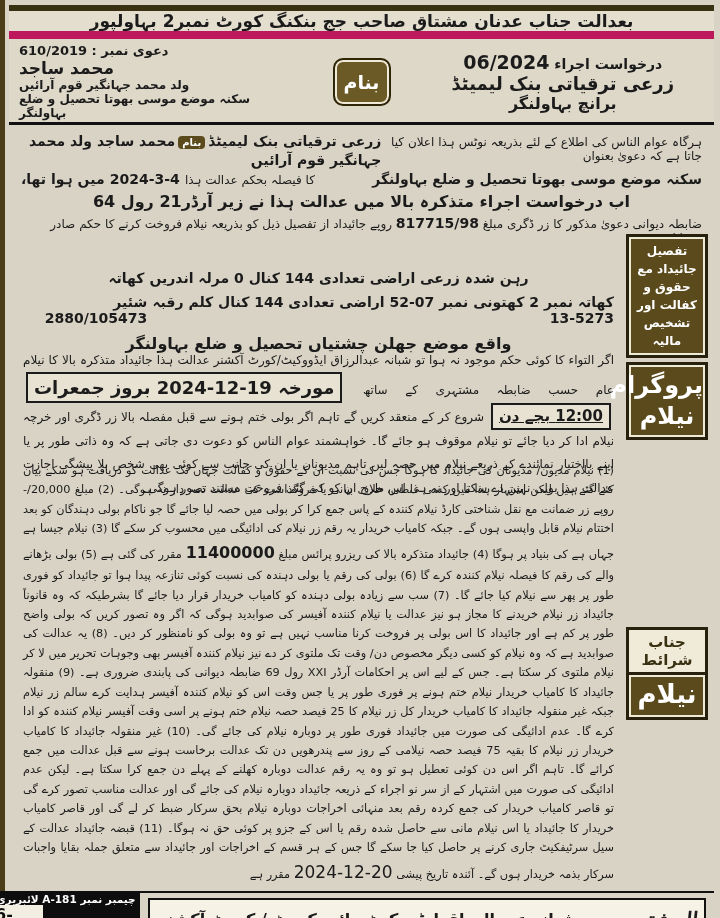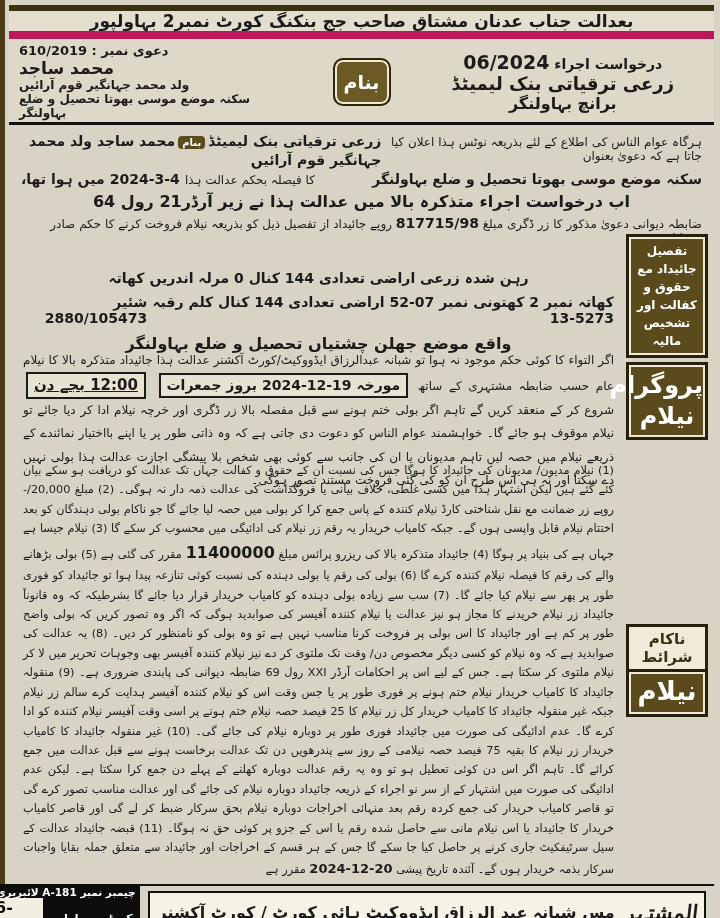--- a/index.html
+++ b/index.html
@@ -97,28 +97,28 @@
 
   
   .prop-row1 { text-align:center; font-weight:bold; font-size:14px; margin-top:19px; }
   .prop-row2 { display:flex; justify-content:space-between; font-weight:bold; font-size:14px; margin-top:8px; }
   .prop-row3 { text-align:center; font-weight:bold; font-size:16px; margin-top:8px; }
 
   
   .prog-text { font-size:12px; line-height:1.95; text-align:justify; }
   .inline-box {
     display:inline-block; border:2px solid #1b1b1b; padding:0 6px; margin:0 3px;
-    font-weight:bold; font-size:14px; background:#e8e2d2; line-height:1.5;
+    font-weight:bold; font-size:18px; background:#e8e2d2; line-height:1.5;
   }
   .inline-box.time { font-size:15px;text-decoration:underline; }
 
   
   .cond-text { font-size:11.3px; line-height:1.72; text-align:justify; }
   .cond-text .reserve { font-weight:bold; font-size:16px; letter-spacing:1px; }
-  .cond-text .hdate { font-weight:bold; font-size:13px; }
+  .cond-text .hdate { font-weight:normal; font-size:17px; }
 
   
   .footer-row {
     height:56px; display:flex; align-items:center; gap:8px;
     border-top:2px solid #111; padding:4px 8px; background:#d9d3c5;
   }
   .publisher-box {
     flex:1; height:44px; border:2px solid #111; background:#f6f2e6;
     display:flex; align-items:center; padding:0 8px; gap:8px;
   }
@@ -222,21 +222,21 @@
           <span class="inline-box">مورخہ 19-12-2024 بروز جمعرات</span>
           <span class="inline-box time">12:00 بجے دن</span>
           <span>شروع کر کے منعقد کریں گے تاہم اگر بولی ختم ہونے سے قبل مفصلہ بالا زر ڈگری اور خرچہ نیلام ادا کر دیا جائے تو نیلام موقوف ہو جائے گا۔ خواہشمند عوام الناس کو دعوت دی جاتی ہے کہ وہ ذاتی طور پر یا اپنے بااختیار نمائندے کے ذریعے نیلام میں حصہ لیں تاہم مدیونان یا ان کی جانب سے کوئی بھی شخص بلا پیشگی اجازت عدالت ہذا بولی نہیں دے سکتا اور نہ ہی اس طرح ان کو کی گئی فروخت مستند تصور ہوگی۔</span>
         </p>
       </div>
     </div>
 
     <div class="sect" style="flex:1;">
       <div class="side-col">
         <div>
-          <div class="side-white">ناکام شرائط</div>
+          <div class="side-white">جناب شرائط</div>
           <div class="side-dark-attached">نیلام</div>
         </div>
       </div>
       <div class="sect-content">
         <p class="cond-text">
           <span>(1) نیلام مدیون/ مدیونان کی جائیداد کا ہوگا جس کی نسبت ان کے حقوق و کفالت جہاں تک عدالت کو دریافت ہو سکے بیان کئے گئے ہیں لیکن اشتہار ہذا میں کسی غلطی، خلاف بیانی یا فروگذاشت کی عدالت ذمہ دار نہ ہوگی۔ (2) مبلغ 20,000/- روپے زر ضمانت مع نقل شناختی کارڈ نیلام کنندہ کے پاس جمع کرا کر بولی میں حصہ لیا جائے گا جو ناکام بولی دہندگان کو بعد اختتام نیلام قابل واپسی ہوں گے۔ جبکہ کامیاب خریدار یہ رقم زر نیلام کی ادائیگی میں محسوب کر سکے گا (3) نیلام جیسا ہے جہاں ہے کی بنیاد پر ہوگا (4) جائیداد متذکرہ بالا کی ریزرو پرائس مبلغ</span>
           <span class="reserve">11400000</span>
           <span>مقرر کی گئی ہے (5) بولی بڑھانے والے کی رقم کا فیصلہ نیلام کنندہ کرے گا (6) بولی کی رقم یا بولی دہندہ کی نسبت کوئی تنازعہ پیدا ہوا تو جائیداد کو فوری طور پر پھر سے نیلام کیا جائے گا۔ (7) سب سے زیادہ بولی دہندہ کو کامیاب خریدار قرار دیا جائے گا بشرطیکہ کہ وہ قانوناً جائیداد زر نیلام خریدنے کا مجاز ہو نیز عدالت یا نیلام کنندہ آفیسر کی صوابدید ہوگی کہ اگر وہ تصور کریں کہ بولی واضح طور پر کم ہے اور جائیداد کا اس بولی پر فروخت کرنا مناسب نہیں ہے تو وہ بولی کو نامنظور کر دیں۔ (8) یہ عدالت کی صوابدید ہے کہ وہ نیلام کو کسی دیگر مخصوص دن/ وقت تک ملتوی کر دے نیز نیلام کنندہ آفیسر بھی وجوہات تحریر میں لا کر نیلام ملتوی کر سکتا ہے۔ جس کے لیے اس پر احکامات آرڈر XXI رول 69 ضابطہ دیوانی کی پابندی ضروری ہے۔ (9) منقولہ جائیداد کا کامیاب خریدار نیلام ختم ہونے پر فوری طور پر یا جس وقت اس کو نیلام کنندہ آفیسر ہدایت کرے سالم زر نیلام جبکہ غیر منقولہ جائیداد کا کامیاب خریدار کل زر نیلام کا 25 فیصد حصہ نیلام ختم ہونے پر اسی وقت آفیسر نیلام کنندہ کو ادا کرے گا۔ عدم ادائیگی کی صورت میں جائیداد فوری طور پر دوبارہ نیلام کی جائے گی۔ (10) غیر منقولہ جائیداد کا کامیاب خریدار زر نیلام کا بقیہ 75 فیصد حصہ نیلامی کے روز سے پندرھویں دن تک عدالت برخاست ہونے سے قبل عدالت میں جمع کرائے گا۔ تاہم اگر اس دن کوئی تعطیل ہو تو وہ یہ رقم عدالت دوبارہ کھلنے کے پہلے دن جمع کرا سکتا ہے۔ لیکن عدم ادائیگی کی صورت میں اشتہار کے از سر نو اجراء کے ذریعہ جائیداد دوبارہ نیلام کی جائے گی اور عدالت مناسب تصور کرے گی تو قاصر کامیاب خریدار کی جمع کردہ رقم بعد منہائی اخراجات دوبارہ نیلام بحق سرکار ضبط کر لے گی اور قاصر کامیاب خریدار کا جائیداد یا اس نیلام مانی سے حاصل شدہ رقم یا اس کے جزو پر کوئی حق نہ ہوگا۔ (11) قبضہ جائیداد عدالت کے سیل سرٹیفکیٹ جاری کرنے پر حاصل کیا جا سکے گا جس کے ہر قسم کے اخراجات اور جائیداد سے متعلق جملہ بقایا واجبات سرکار بذمہ خریدار ہوں گے۔ آئندہ تاریخ پیشی</span>
           <span class="hdate">20-12-2024</span>
           <span>مقرر ہے</span>

